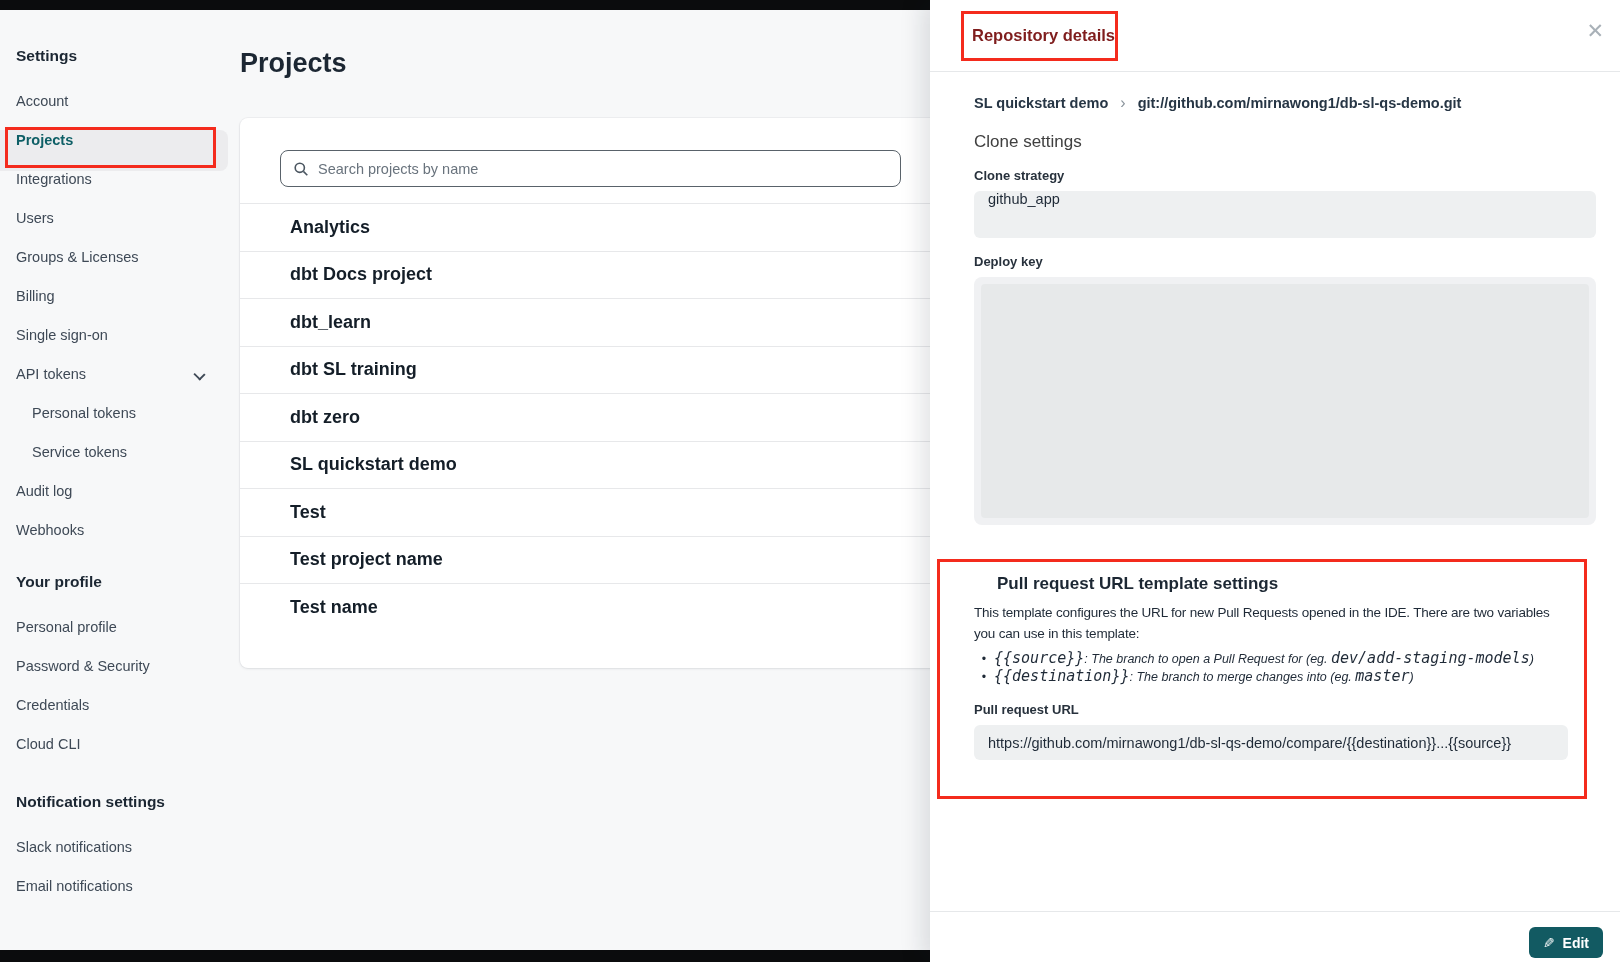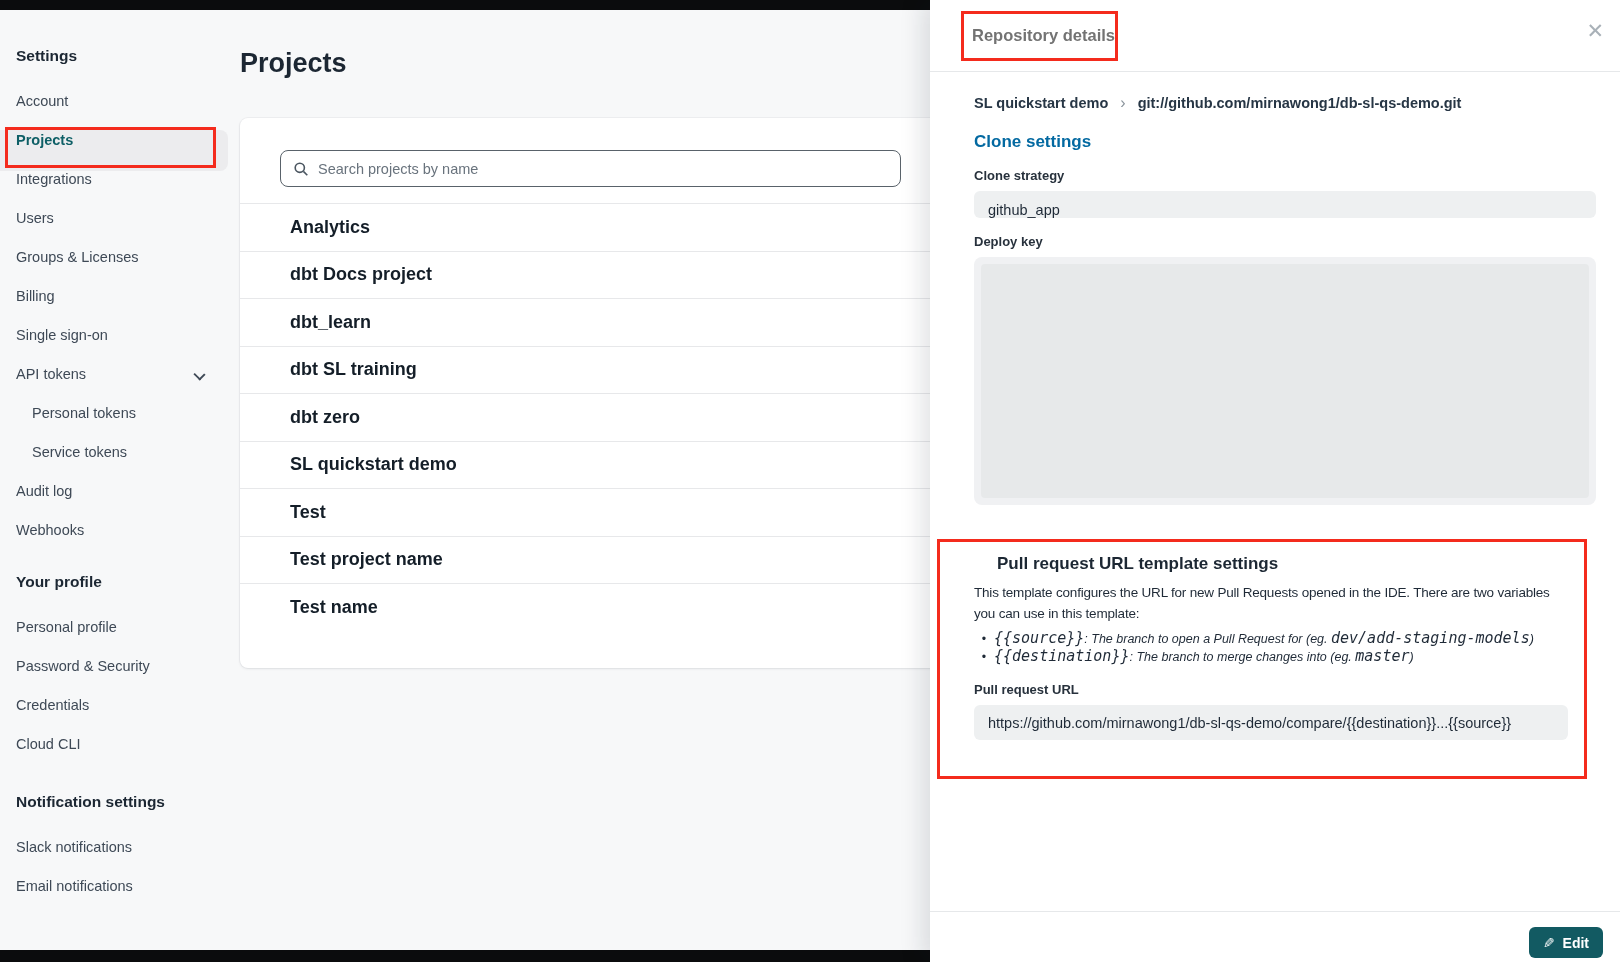--- a/index.html
+++ b/index.html
@@ -33,29 +33,29 @@
   .card { position:absolute; left:240px; top:118px; width:1300px; height:550px; background:#ffffff; border-radius:8px; box-shadow:0 1px 3px rgba(16,24,40,.08), 0 0 0 1px rgba(16,24,40,.04); }
   .search-box { position:absolute; left:40px; top:32px; width:621px; height:37px; border:1px solid #59626a; border-radius:8px; background:#fff; display:flex; align-items:center; padding:0 12px; gap:9px; }
   .search-box input { border:none; outline:none; flex:1; font-size:14.5px; font-family:"Liberation Sans",sans-serif; color:#1f2a37; background:transparent; }
   .search-box input::placeholder { color:#69737d; }
   .rows { position:absolute; left:0; top:85px; width:100%; }
   .row { height:47.5px; display:flex; align-items:center; padding-left:50px; border-top:1px solid #e7e8ea; font-size:18px; font-weight:700; color:#141e28; cursor:pointer; }
 
   
   .panel { position:absolute; left:930px; top:0; width:690px; height:962px; background:#ffffff; box-shadow:-8px 0 22px rgba(16,24,40,.12); }
   .panel-header { position:relative; height:72px; border-bottom:1px solid #e6e8ea; }
-  .panel-title { position:absolute; left:42px; top:26px; font-size:16.5px; font-weight:700; color:#737373; }
+  .panel-title { position:absolute; left:42px; top:26px; font-size:16.5px; font-weight:700; color:#7f1d1d; }
   .close-x { position:absolute; right:16px; top:20px; font-size:21px; color:#a9b1b8; cursor:pointer; line-height:1; }
   .panel-body { padding:22px 24px 0 44px; }
 
   .crumbs { display:flex; align-items:center; gap:12px; font-size:14.5px; font-weight:700; color:#273645; }
   .crumb-sep { color:#8b949c; font-size:16px; font-weight:400; }
-  .sec-heading { margin-top:20px; font-size:17px; font-weight:700; color:#0369a1; }
+  .sec-heading { margin-top:20px; font-size:17px; font-weight:400; color:#404040; }
   .field-label { margin-top:16px; font-size:13px; font-weight:700; color:#27313c; }
-  .ro-field { margin-top:8px; height:27px; background:#eef0f1; border-radius:6px; display:flex; align-items:flex-end; padding-left:14px; font-size:14.5px; color:#1f2a37; }
+  .ro-field { margin-top:8px; height:47px; background:#eef0f1; border-radius:6px; display:flex; align-items:flex-start; padding-left:14px; font-size:14.5px; color:#1f2a37; }
   .deploy-box { margin-top:8px; height:248px; background:#f0f1f3; border-radius:8px; padding:7px; }
   .deploy-inner { width:100%; height:100%; background:#e7e9ea; border-radius:4px; }
 
   .pr-section { margin:34px 9px 0 -37px; border:3px solid #f42b1d; padding:12px 16px 36px 34px; }
   .pr-heading { font-size:17px; font-weight:700; color:#1c2733;margin-left:23px; }
   .pr-desc { margin-top:8px; font-size:13.5px; line-height:21px; letter-spacing:-0.2px; color:#1f2a37; max-width:600px; }
   .pr-bullets { margin-top:6px; }
   .pr-bullet { display:flex; align-items:baseline; font-size:12.5px; line-height:17px; color:#1f2a37; }
   .pr-bullet .dot { width:20px; text-align:center; flex:none; }
   .code { font-family:"DejaVu Sans Mono","Liberation Mono",monospace; font-style:italic; font-size:15px;text-align:right; }

